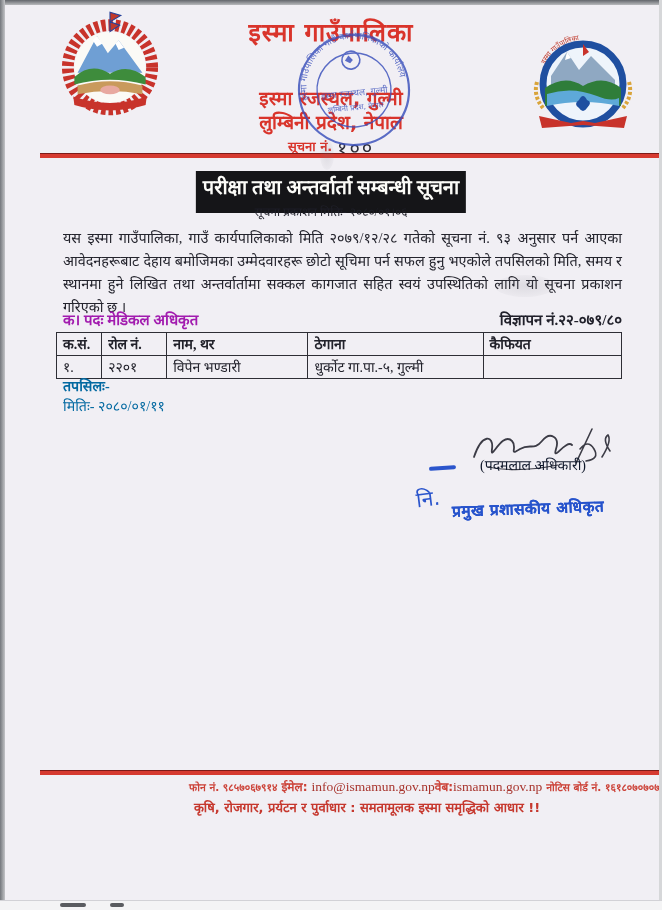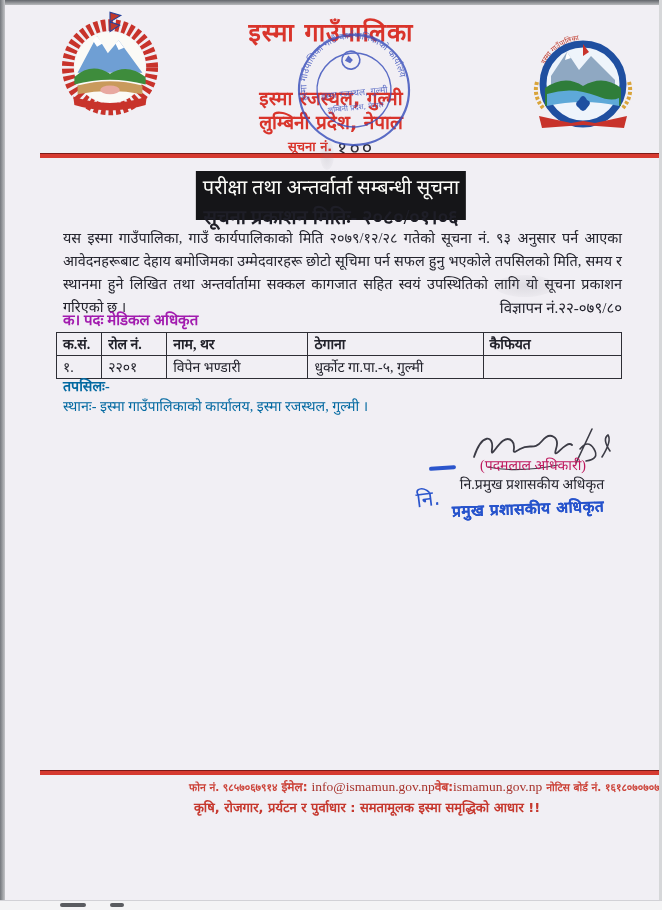--- a/index.html
+++ b/index.html
@@ -20,37 +20,37 @@
   .h4{top:109px;font-size:19px;}
   .notice-no{top:134px;font-size:13px;}
   .hand-no{font-family:"DejaVu Sans",sans-serif;font-weight:400;color:#2e2e38;font-size:20px;display:inline-block;transform:rotate(-2deg);vertical-align:-4px;letter-spacing:2px;}
   .refs{position:absolute;left:74px;top:106px;font-size:12.5px;line-height:21px;}
 
   .divider{position:absolute;left:40px;width:619px;height:3.5px;background:#d63a30;border-top:1.6px solid #7e1b18;}
   .div-hdr{top:153px;}
   .div-ftr{top:770px;}
 
   .title-box{position:absolute;top:171px;left:50%;transform:translateX(-50%);background:#151518;color:#fcfcf8;
-    font-size:20px;font-weight:normal;padding:2px 7px 20px;white-space:nowrap;}
-  .pub-date{position:absolute;top:203px;left:50%;transform:translateX(-50%);font-size:20px;font-weight:bold;color:#1e1e27;white-space:nowrap;}
+    font-size:20px;font-weight:bold;padding:2px 7px 13px;white-space:nowrap;}
+  .pub-date{position:absolute;top:203px;left:50%;transform:translateX(-50%);font-size:12px;font-weight:normal;color:#1e1e27;white-space:nowrap;}
 
   .body-par{position:absolute;top:227px;left:63px;width:559px;font-size:14.4px;line-height:23px;color:#24242d;text-align:justify;}
   .pos-line{position:absolute;top:309px;left:63px;font-size:15px;font-weight:bold;color:#a21caf;}
-  .ad-no{position:absolute;top:297px;right:40px;font-size:15px;font-weight:normal;color:#20202a;}
+  .ad-no{position:absolute;top:309px;right:40px;font-size:15px;font-weight:bold;color:#20202a;}
 
   table.cand{position:absolute;top:332px;left:56px;width:566px;border-collapse:collapse;}
   table.cand th,table.cand td{border:1.6px solid #2e2e35;font-size:14px;text-align:left;padding:1px 6px 2px;color:#22222b;height:19px;}
   table.cand th{font-weight:bold;}
 
   .details{position:absolute;top:377px;left:63px;font-size:14.2px;line-height:19.5px;color:#0369a1;}
   .details .dh{font-weight:bold;}
 
   .sig-svg{position:absolute;top:423px;left:468px;}
   .blue-dash{position:absolute;top:466px;left:429px;width:27px;height:4px;background:#2b55cc;border-radius:2px;transform:rotate(-4deg);}
-  .sig-name{position:absolute;top:455px;left:438px;width:190px;text-align:center;font-size:14px;color:#be185d;}
+  .sig-name{position:absolute;top:455px;left:438px;width:190px;text-align:center;font-size:14px;color:#0f172a;}
   .sig-desg{position:absolute;top:474px;left:432px;width:200px;text-align:center;font-size:14px;color:#26262f;}
   .blue-ni{position:absolute;top:484px;left:416px;font-size:21px;color:#2b55cc;transform:rotate(-7deg);font-family:"DejaVu Sans",sans-serif;}
   .blue-stamp-line{position:absolute;top:497px;left:452px;font-size:15.5px;font-weight:bold;color:#2653cc;
     font-family:"DejaVu Sans",sans-serif;transform:rotate(-2deg);letter-spacing:.4px;text-shadow:0 0 .6px #2653cc;}
 
   .ftr1{position:absolute;top:777px;left:14px;width:100%;text-align:right;white-space:nowrap;color:#c6382e;}
   .ftr1 .tiny{font-size:10.5px;font-weight:bold;font-family:"DejaVu Sans",sans-serif;color:#cc4238;}
   .ftr1 .lbl{font-size:12px;font-weight:bold;font-family:"DejaVu Sans",sans-serif;color:#cc4238;}
   .ftr1 .latin{font-size:13.5px;font-family:"Liberation Serif",serif;color:#a8352e;}
   .ftr2{position:absolute;top:798px;left:16px;width:100%;text-align:center;font-size:13px;font-weight:bold;
@@ -149,31 +149,30 @@
       <td>२२०१</td>
       <td>विपेन भण्डारी</td>
       <td>धुर्कोट गा.पा.-५, गुल्मी</td>
       <td></td>
     </tr>
   </tbody>
     </table>
 
   <div class="details">
     <div class="dh">तपसिलः-</div>
-    <div>स्थानः- इस्मा गाउँपालिकाको कार्यालय, इस्मा रजस्थल, गुल्मी ।</div>
+    <div>मितिः- २०८०/०१/११</div>
   </div>
 
   <svg class="sig-svg" width="158" height="56" viewBox="0 0 158 56">
     <path d="M6,34 C14,10 26,12 24,26 C22,40 34,8 44,18 C50,24 40,34 52,26 C62,20 66,28 74,18 C82,8 92,14 88,26 C84,40 98,16 104,22" fill="none" stroke="#3c3c46" stroke-width="1.8" stroke-linecap="round"></path>
     <path d="M108,40 L124,6 M112,26 q8,-10 14,0 q6,10 -8,12 M134,34 q10,-16 6,-22 q-6,4 2,16" fill="none" stroke="#3c3c46" stroke-width="1.6" stroke-linecap="round"></path>
     <path d="M20,44 q30,6 70,-2" fill="none" stroke="#3c3c46" stroke-width="1.2"></path>
   </svg>
   <div class="blue-dash"></div>
   <div class="sig-name">(पदमलाल अधिकारी)</div>
-  <div class="sig-desg">नि.प्रमुख प्रशासकीय अधिकृत</div>
   <div class="blue-ni">नि.</div>
   <div class="blue-stamp-line">प्रमुख प्रशासकीय अधिकृत</div>
 
   <div class="divider div-ftr"></div>
   <div class="ftr1">
     <span class="tiny">फोन नं. ९८५७०६७९१४</span>
     <span class="lbl">ईमेल:</span>
     <span class="latin">info@ismamun.gov.np</span><span class="lbl">वेब:</span><span class="latin">ismamun.gov.np</span>
     <span class="tiny">नोटिस बोर्ड नं. १६१८०७०७०७५०१</span>
   </div>

